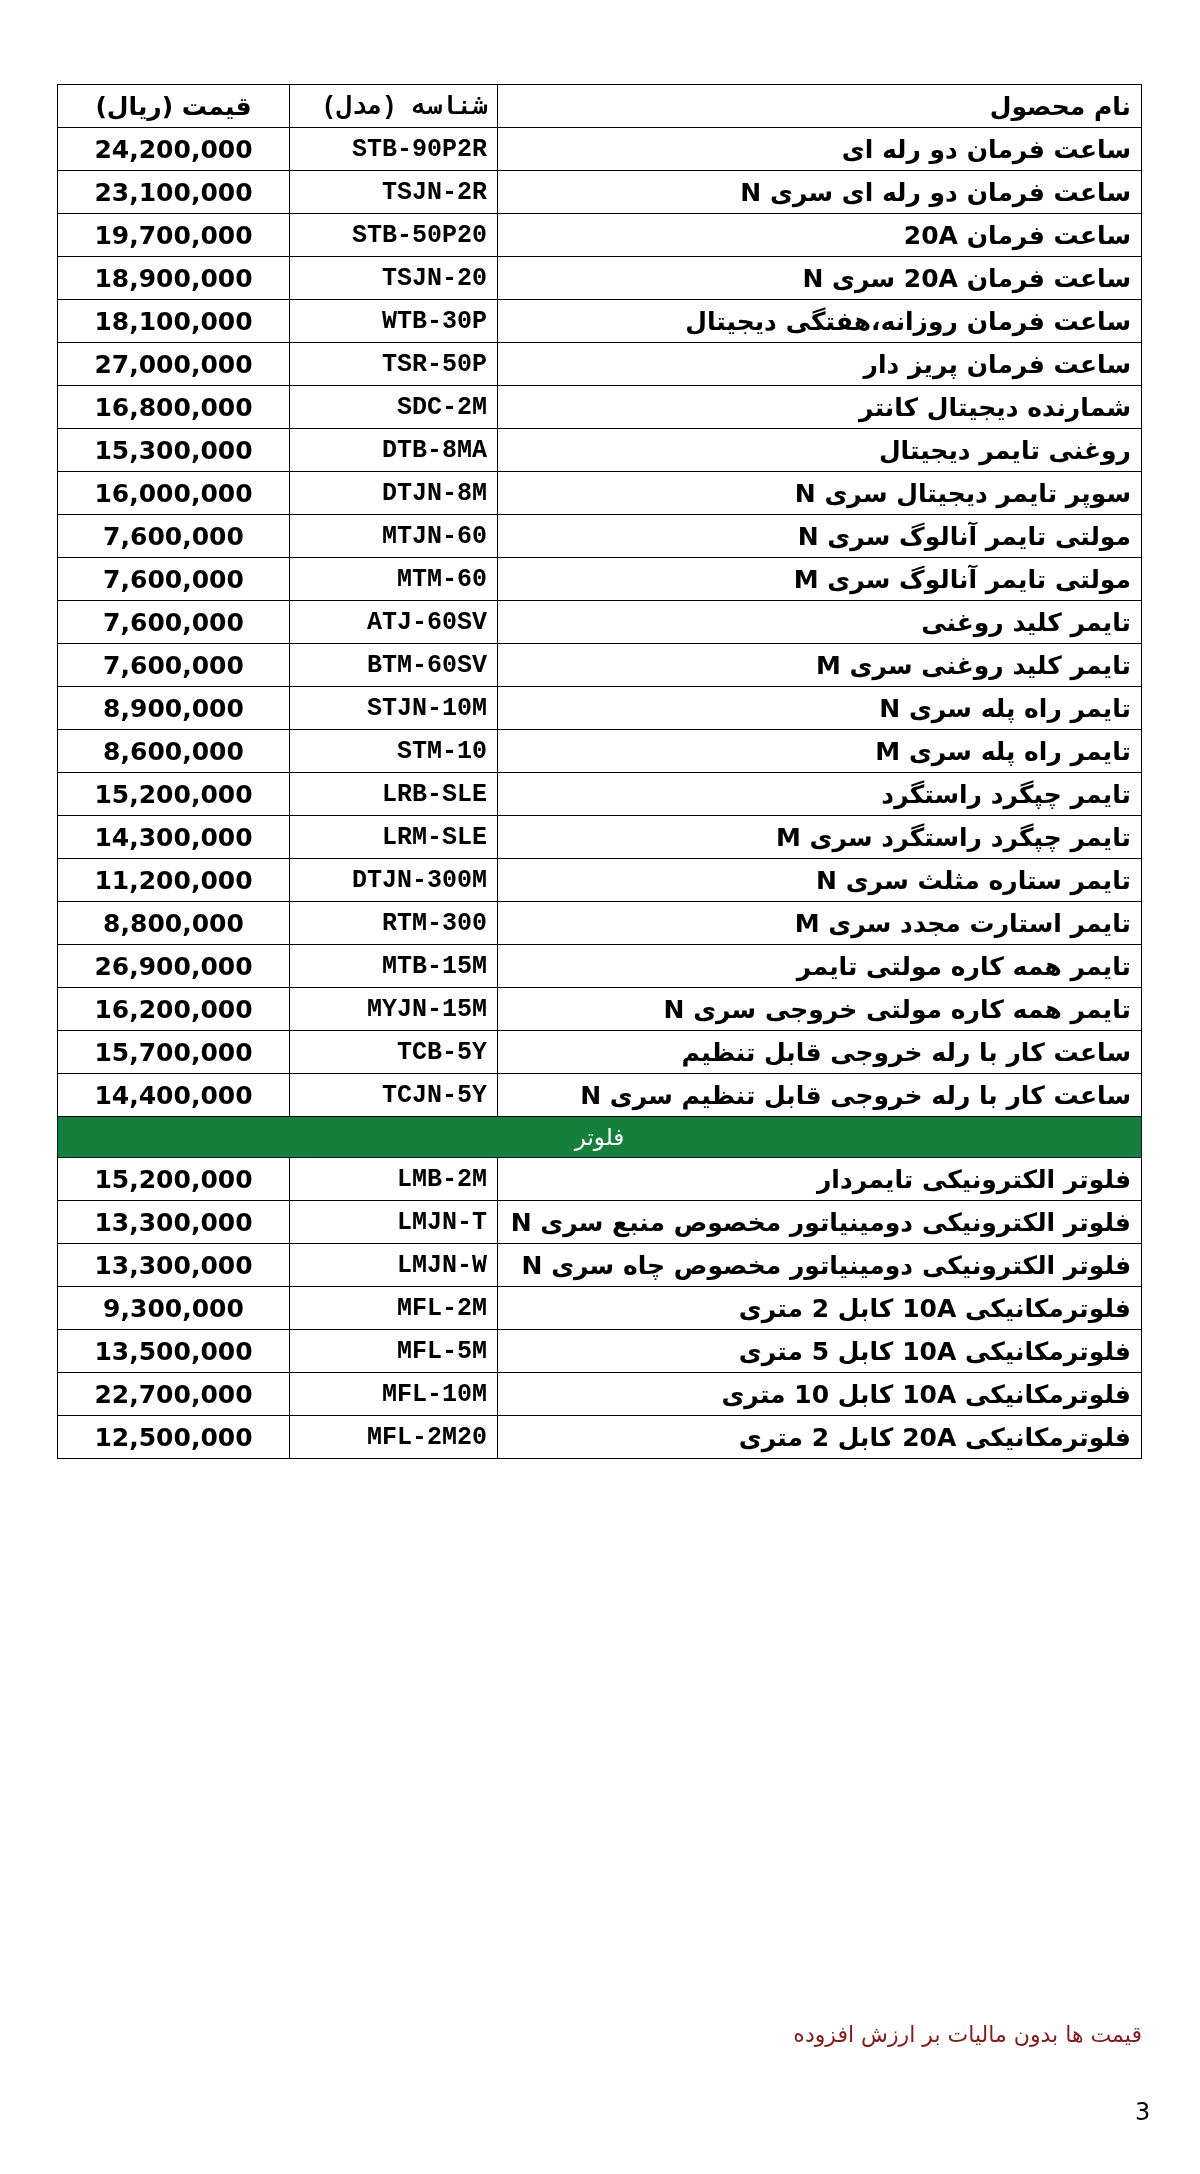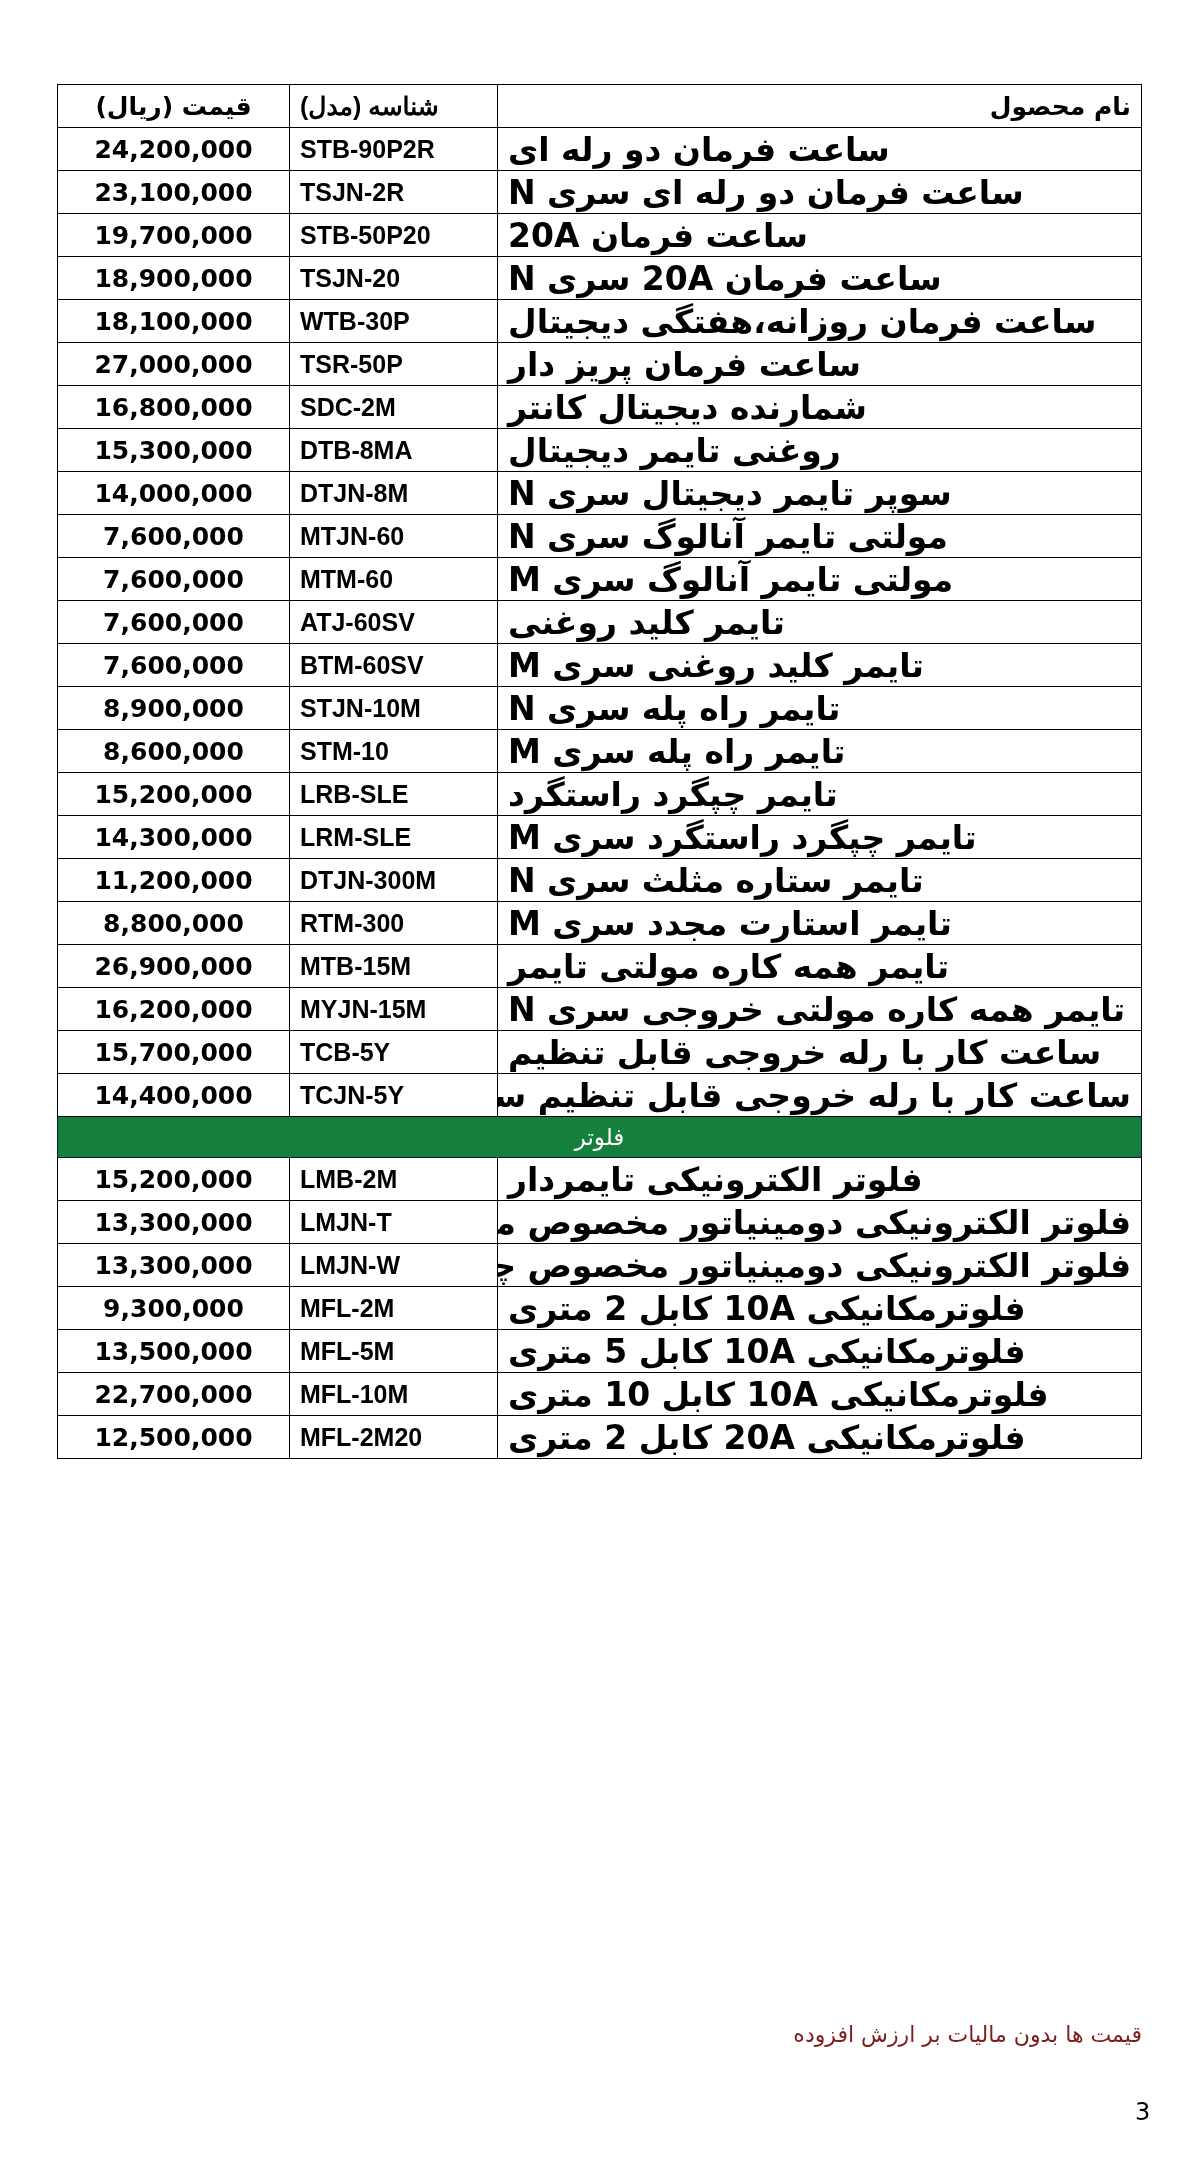--- a/index.html
+++ b/index.html
@@ -40,31 +40,31 @@
     vertical-align: middle;
     background: #ffffff;
     font-weight: bold;
     color: #000000;
   }
   col.c-name  { width: 644px; }
   col.c-model { width: 208px; }
   col.c-price { width: 232px; }
 
   td.cell-name {
-    text-align: left;
-    font-size: 33px;
+    text-align: right;
+    font-size: 25px;
     white-space: nowrap;
     overflow: hidden;
     letter-spacing: 0px;
   }
   td.cell-model {
-    text-align: left;
+    text-align: right;
     font-size: 25px;
     direction: ltr;
-    font-family: Liberation Sans, sans-serif;
+    font-family: Liberation Mono, monospace;
     white-space: nowrap;
   }
   td.cell-price {
     text-align: center;
     font-size: 25px;
     direction: ltr;
     white-space: nowrap;
   }
   tr.header-row td {
     font-size: 25px;
@@ -156,21 +156,21 @@
             <td class="cell-price">16,800,000</td>
           </tr>
           <tr>
             <td class="cell-name">روغنی تایمر دیجیتال</td>
             <td class="cell-model">DTB-8MA</td>
             <td class="cell-price">15,300,000</td>
           </tr>
           <tr>
             <td class="cell-name">سوپر تایمر دیجیتال سری N</td>
             <td class="cell-model">DTJN-8M</td>
-            <td class="cell-price">14,000,000</td>
+            <td class="cell-price">16,000,000</td>
           </tr>
           <tr>
             <td class="cell-name">مولتی تایمر آنالوگ سری N</td>
             <td class="cell-model">MTJN-60</td>
             <td class="cell-price">7,600,000</td>
           </tr>
           <tr>
             <td class="cell-name">مولتی تایمر آنالوگ سری M</td>
             <td class="cell-model">MTM-60</td>
             <td class="cell-price">7,600,000</td>

